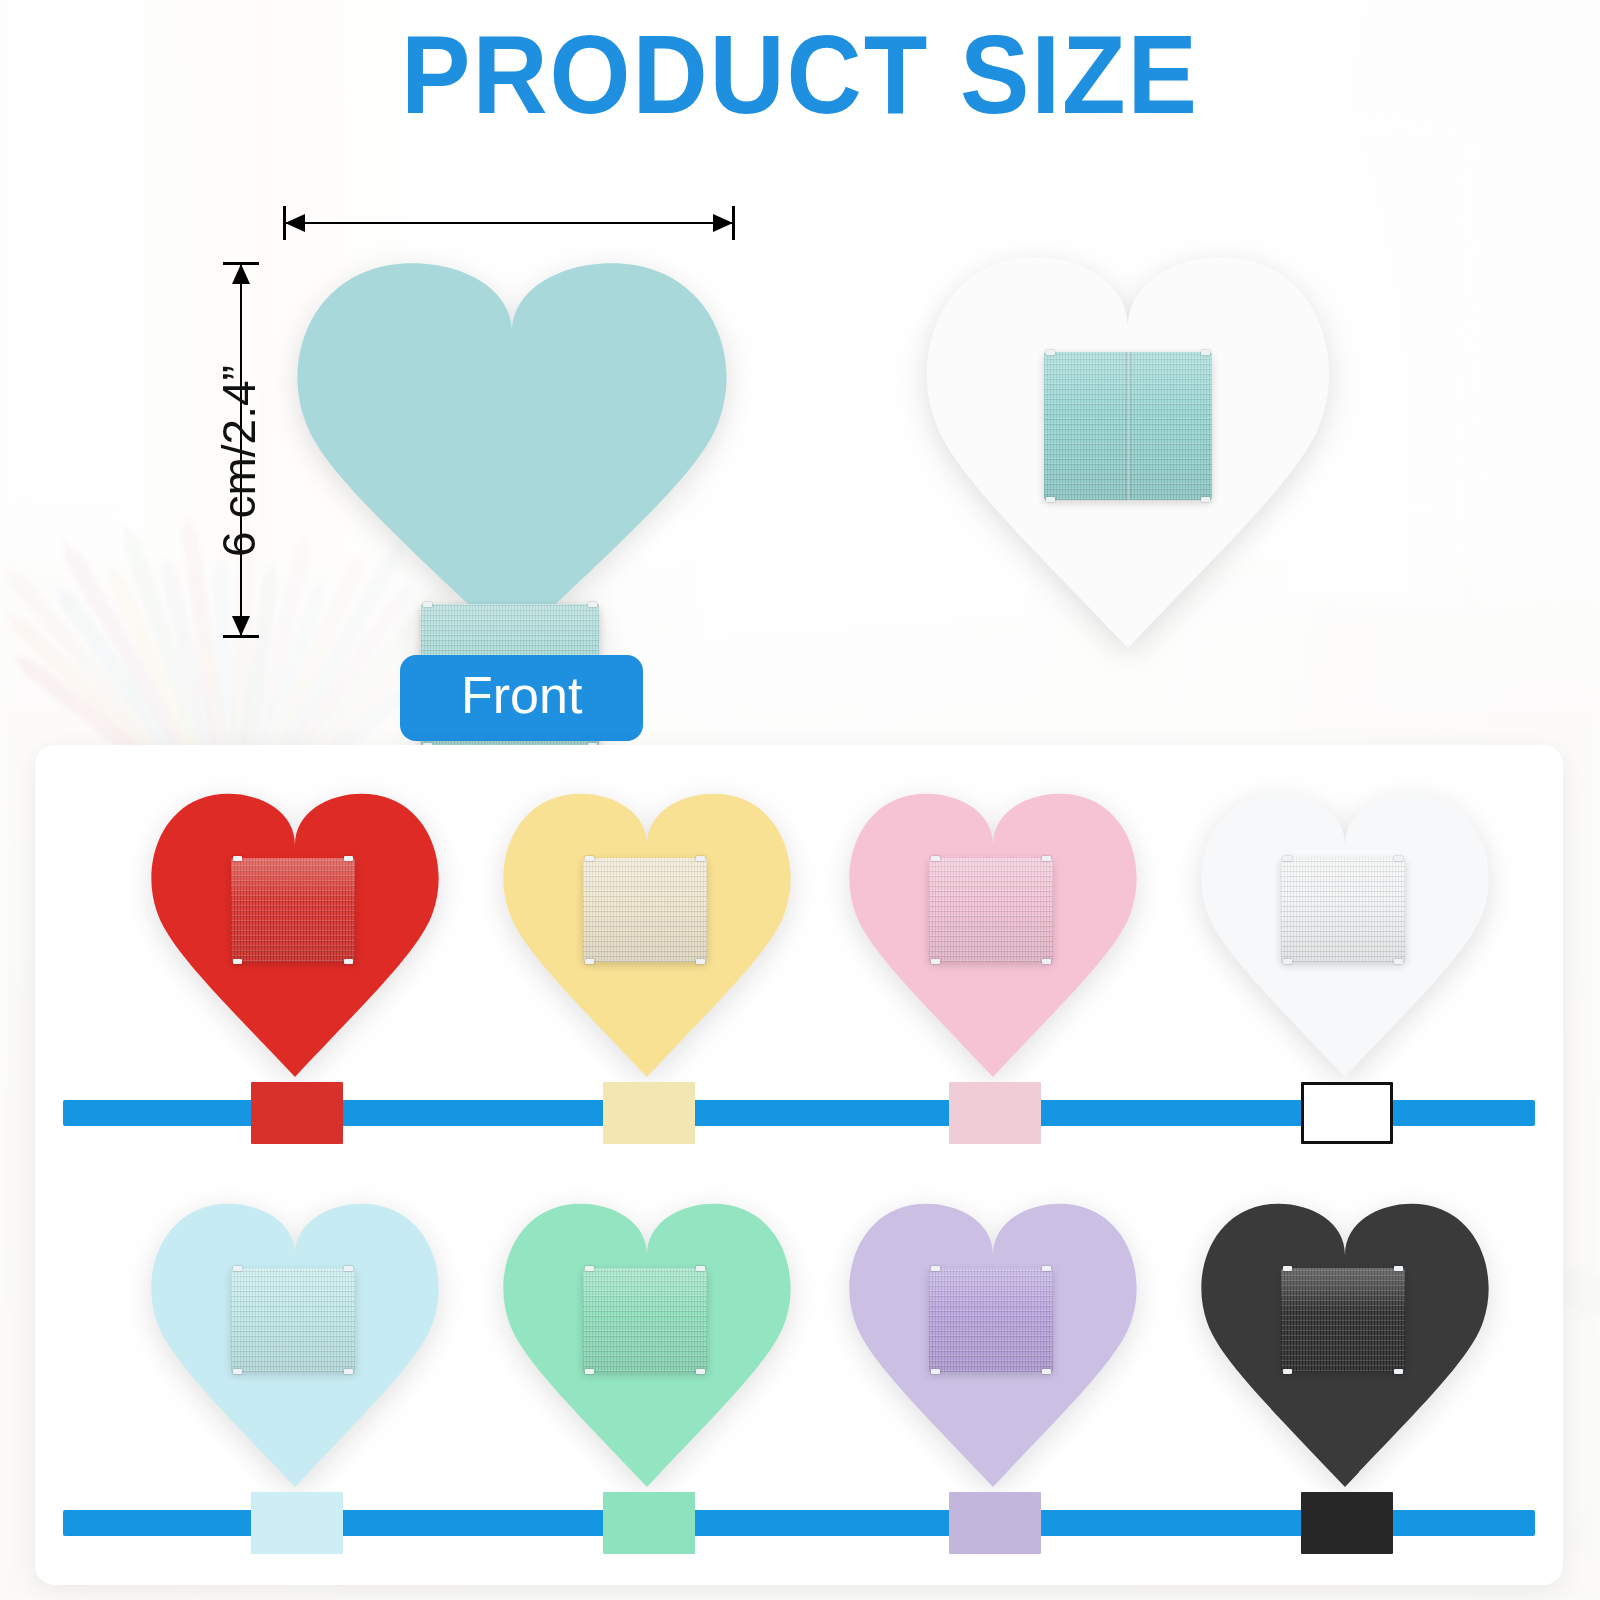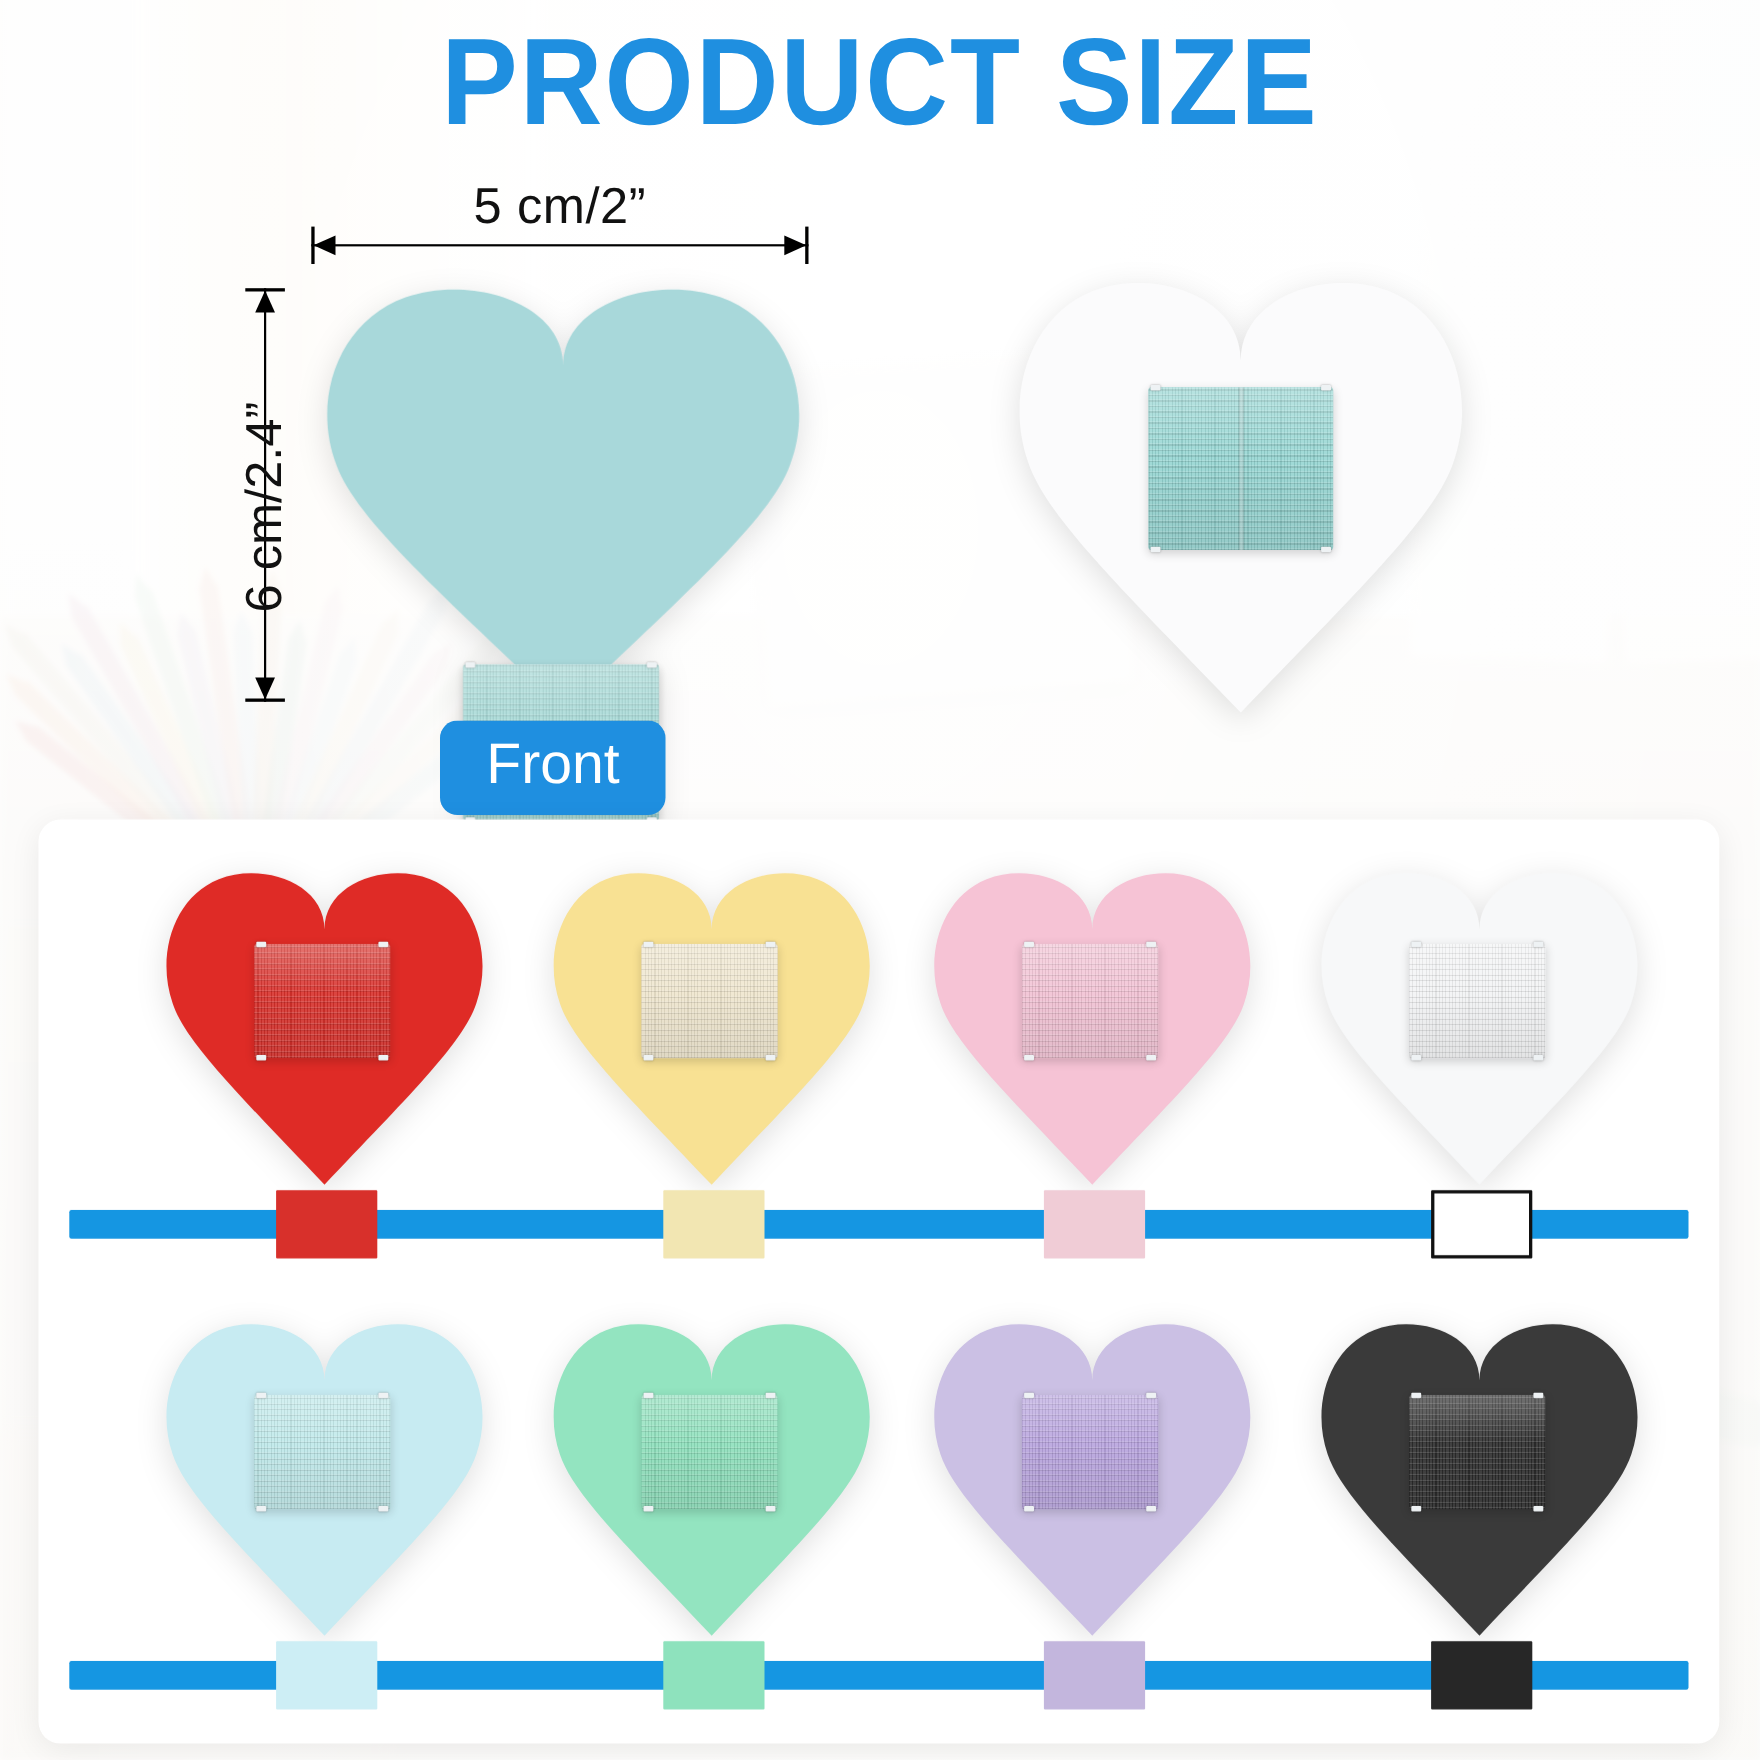--- a/index.html
+++ b/index.html
@@ -100,21 +100,21 @@
       repeating-linear-gradient(90deg, rgba(0,0,0,.07) 0 1px, rgba(255,255,255,.10) 1px 3px);}
   .band .shine{position:absolute;inset:0;
     background:linear-gradient(180deg, rgba(255,255,255,.26), rgba(255,255,255,0) 42%, rgba(0,0,0,.07));}
   .band .split{position:absolute;top:0;bottom:0;width:5px;
     background:linear-gradient(90deg,rgba(0,0,0,.16),rgba(255,255,255,.35),rgba(0,0,0,.16));}
   .staple{position:absolute;width:9px;height:5px;background:#eef2f4;border-radius:1px;
     box-shadow:0 0 2px rgba(0,0,0,.35);}
 
   
   .badge{position:absolute;background:#1f8fe0;color:#fff;border-radius:16px;
-    font-size:52px;line-height:1;padding:14px 42px 20px;text-align:center;white-space:nowrap;}
+    font-size:52px;line-height:1;padding:14px 61px 20px;text-align:center;white-space:nowrap;}
 
   
   .panel{position:absolute;left:35px;top:745px;width:1528px;height:840px;
     background:#ffffff;border-radius:20px;box-shadow:0 6px 28px rgba(0,0,0,.07);}
 
   .penline{position:absolute;height:26px;background:#1596e2;border-radius:2px;}
   .clip{position:absolute;border-radius:1px;}
   .clip.outlined{border:3px solid #111;box-sizing:border-box;}
 </style>
 </head>
@@ -181,21 +181,20 @@
       <span style="left: 305px; top: 95px; transform: rotate(95deg) scale(0.55);"></span>
     </div>
   <div class="veil"></div>
   <div class="veil2"></div>
 </div>
 
 <div id="stage">
 
   <div class="title">PRODUCT SIZE</div>
 
-  <div class="dim-h-label">5 cm/2”</div>
   <div class="dim-h">
     <span class="arrowL"></span>
     <span class="arrowR"></span>
   </div>
 
   <div class="dim-v">
     <span class="arrowU"></span>
     <span class="arrowD"></span>
     <span class="dim-v-label">6 cm/2.4”</span>
   </div>

